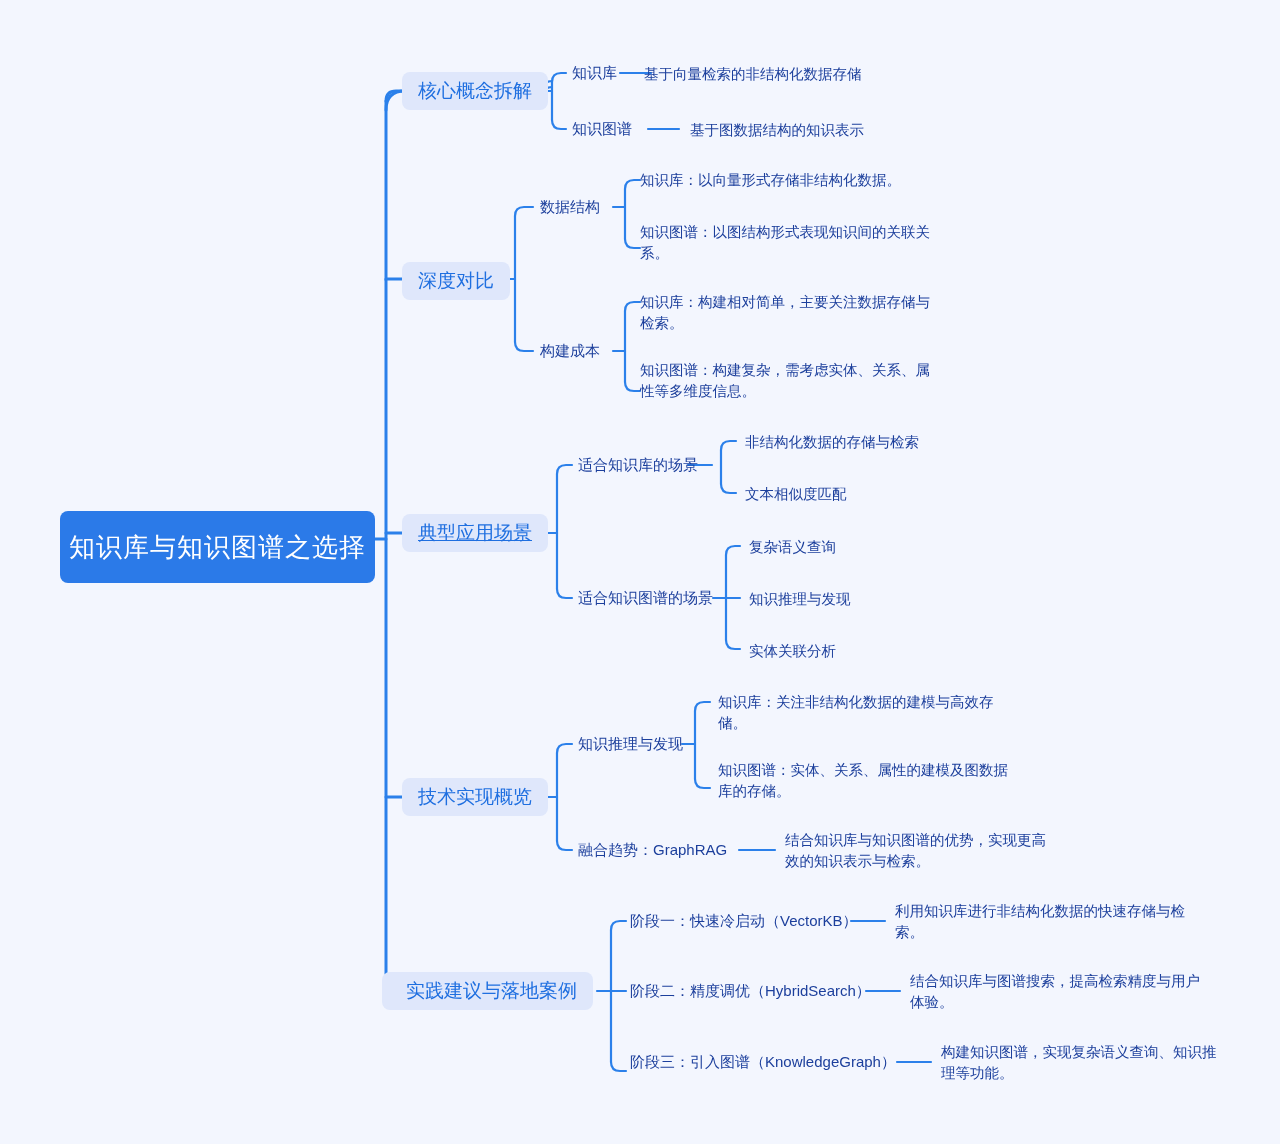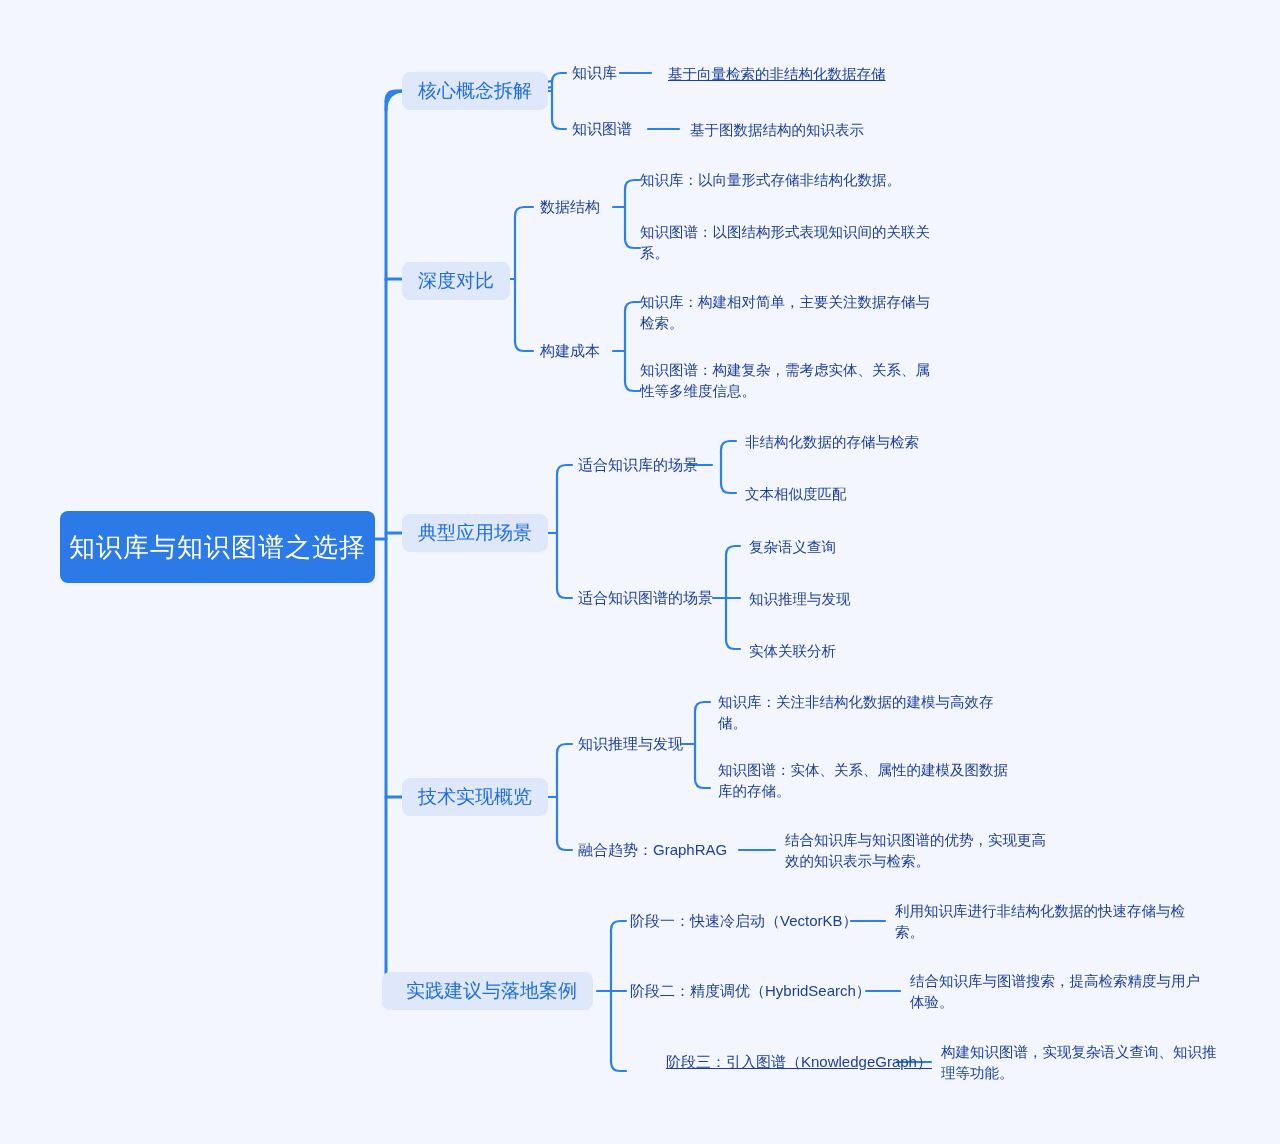--- a/index.html
+++ b/index.html
@@ -148,42 +148,42 @@
   <div class="node root">
     <span>知识库与知识图谱之选择</span>
   </div>
 
   <div class="node lvl1" style="left:402px;top:72px;">
     <span>核心概念拆解</span>
   </div>
   <div class="node lvl2" style="left:572px;top:62px;">
     <span>知识库</span>
   </div>
-  <div class="node leaf nowrap" style="left:668px;top:64px;text-decoration:underline;">基于向量检索的非结构化数据存储</div>
+  <div class="node leaf nowrap" style="left:644px;top:64px;">基于向量检索的非结构化数据存储</div>
   <div class="node lvl2" style="left:572px;top:118px;">
     <span>知识图谱</span>
   </div>
   <div class="node leaf nowrap" style="left:690px;top:120px;">基于图数据结构的知识表示</div>
 
   <div class="node lvl1" style="left:402px;top:262px;">
     <span>深度对比</span>
   </div>
   <div class="node lvl2" style="left:540px;top:196px;">
     <span>数据结构</span>
   </div>
   <div class="node leaf" style="left:640px;top:170px;width:300px;">知识库：以向量形式存储非结构化数据。</div>
   <div class="node leaf" style="left:640px;top:222px;width:300px;">知识图谱：以图结构形式表现知识间的关联关系。</div>
 
   <div class="node lvl2" style="left:540px;top:340px;">
     <span>构建成本</span>
   </div>
   <div class="node leaf" style="left:640px;top:292px;width:300px;">知识库：构建相对简单，主要关注数据存储与检索。</div>
   <div class="node leaf" style="left:640px;top:360px;width:300px;">知识图谱：构建复杂，需考虑实体、关系、属性等多维度信息。</div>
 
-  <div class="node lvl1" style="left:402px;top:514px;">
+  <div class="node lvl1" style="left:402px;top:514px;text-decoration:underline;">
     <span>典型应用场景</span>
   </div>
   <div class="node lvl2" style="left:578px;top:454px;">
     <span>适合知识库的场景</span>
   </div>
   <div class="node leaf nowrap" style="left:745px;top:432px;">非结构化数据的存储与检索</div>
   <div class="node leaf nowrap" style="left:745px;top:484px;">文本相似度匹配</div>
 
   <div class="node lvl2" style="left:578px;top:587px;">
     <span>适合知识图谱的场景</span>
@@ -212,18 +212,18 @@
   <div class="node lvl2" style="left:630px;top:910px;justify-content:center;">
     <span>阶段一：快速冷启动（VectorKB）</span>
   </div>
   <div class="node leaf" style="left:895px;top:901px;width:290px;">利用知识库进行非结构化数据的快速存储与检索。</div>
 
   <div class="node lvl2" style="left:630px;top:980px;">
     <span>阶段二：精度调优（HybridSearch）</span>
   </div>
   <div class="node leaf" style="left:910px;top:971px;width:290px;">结合知识库与图谱搜索，提高检索精度与用户体验。</div>
 
-  <div class="node lvl2" style="left:666px;top:1051px;text-decoration:underline;">
+  <div class="node lvl2" style="left:630px;top:1051px;">
     <span>阶段三：引入图谱（KnowledgeGraph）</span>
   </div>
   <div class="node leaf" style="left:941px;top:1042px;width:285px;">构建知识图谱，实现复杂语义查询、知识推理等功能。</div>
 
 </div>
 
 </body></html>

